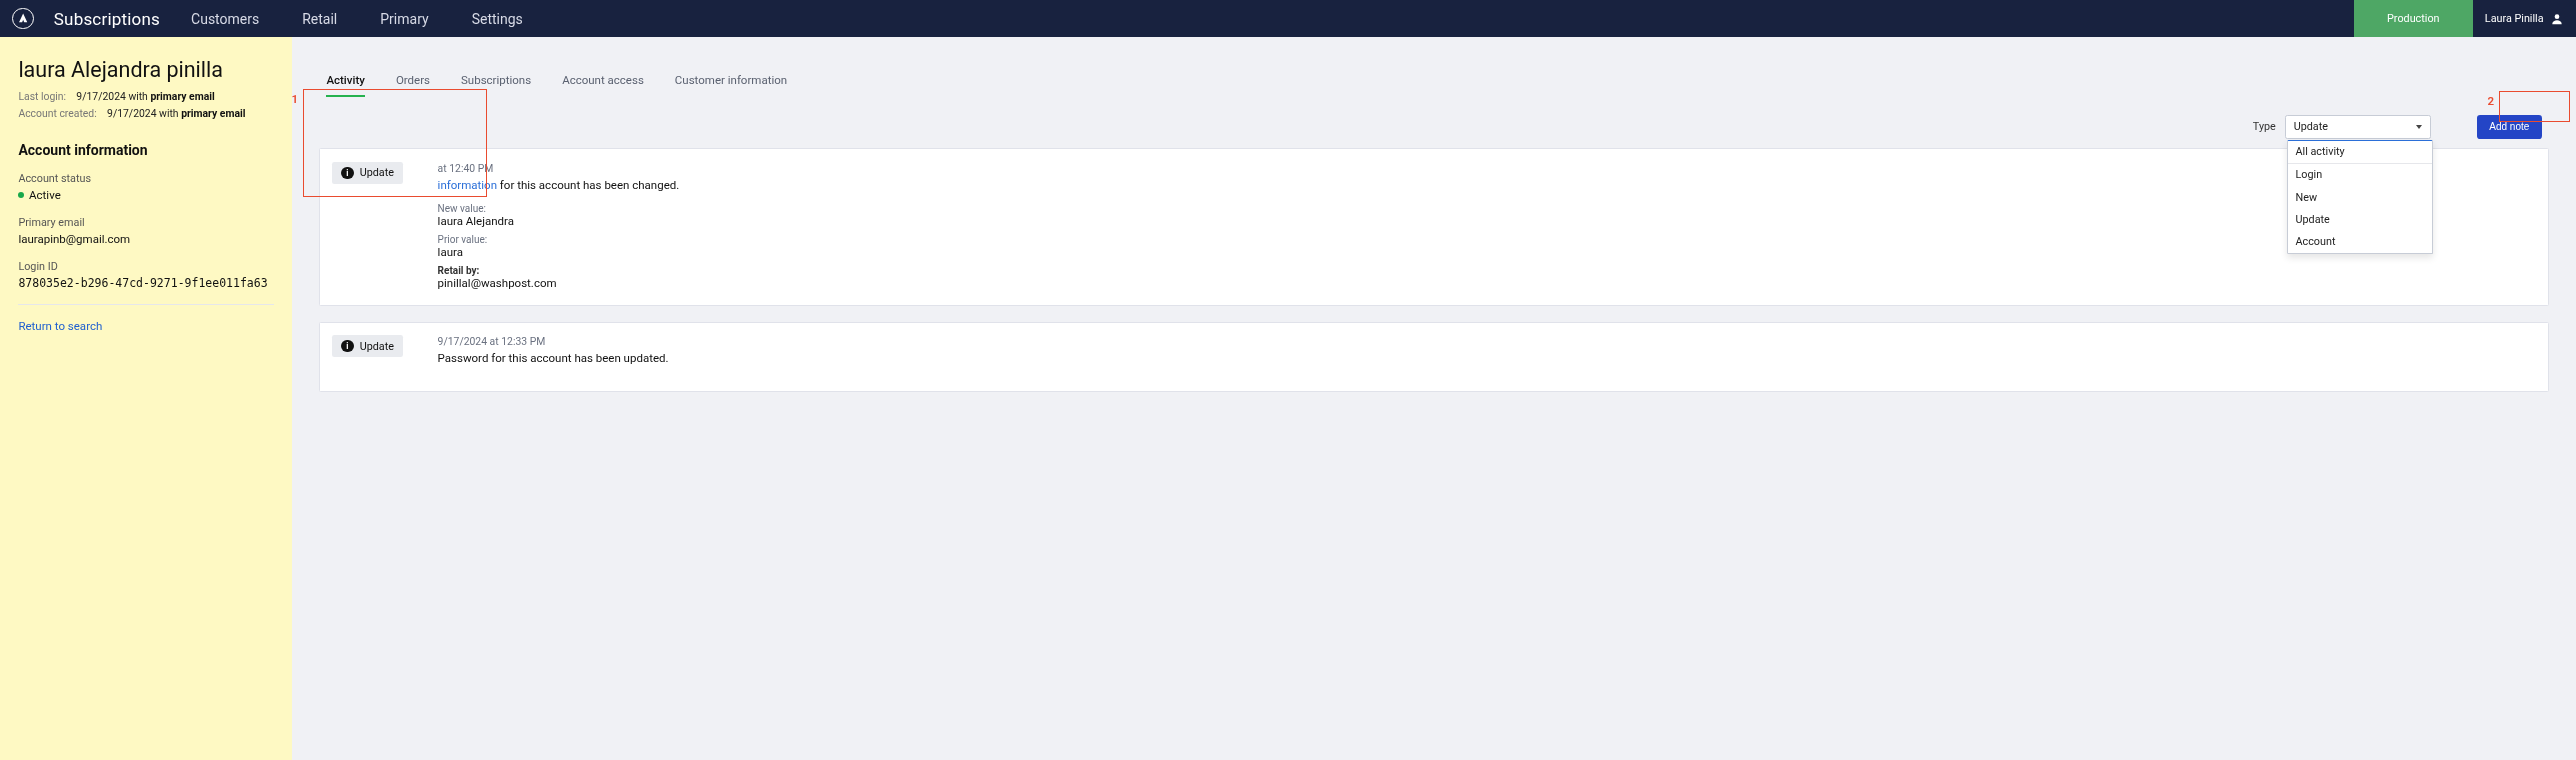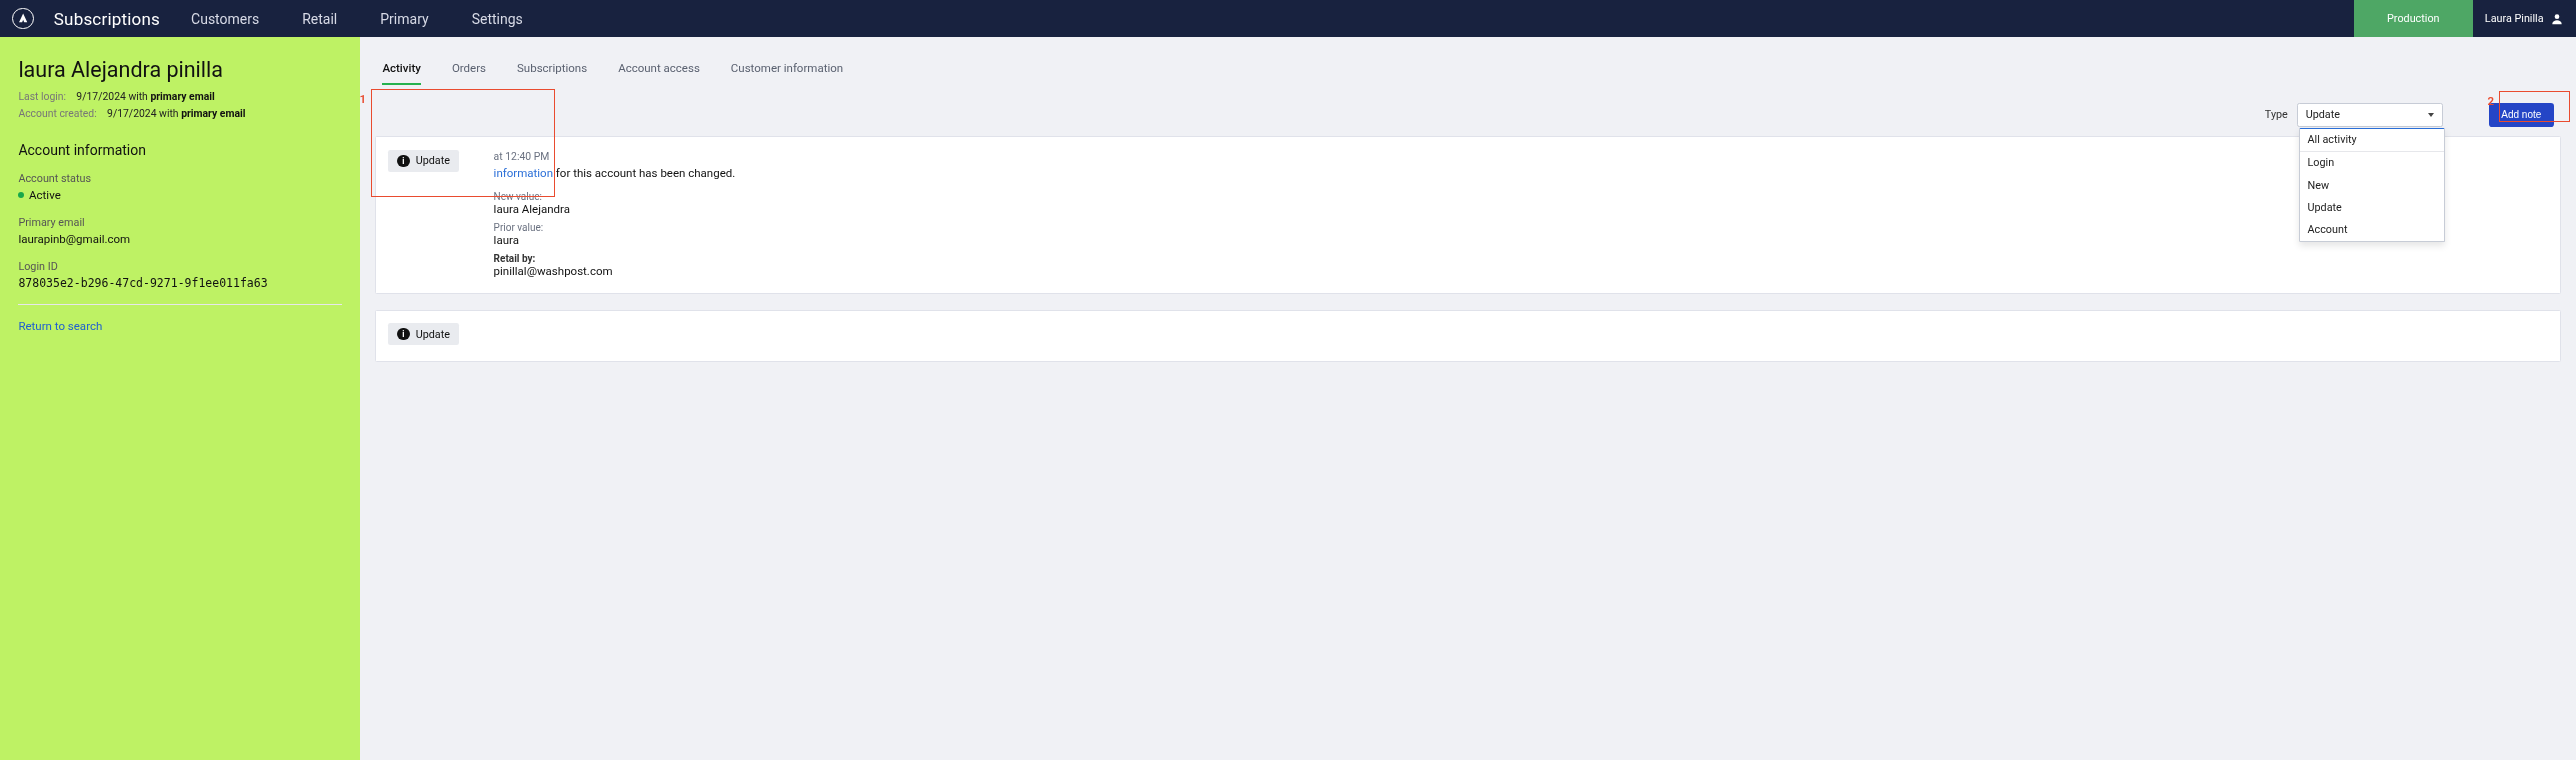--- a/index.html
+++ b/index.html
@@ -27,31 +27,31 @@
   }
   .topnav .user-chip {
     display: flex; align-items: center; gap: 6.1px; padding: 0 12.3px; height: 37px;
     color: #fff; font-size: 10.8px; cursor: pointer;
   }
   .topnav .user-chip svg { width: 14px; height: 14px; fill: #fff; }
 
   
   .page { display: flex; min-height: calc(100vh - 37px); }
   .sidebar-col {
-    width: 360px; background: #bef264; padding: 20px 18.4px 18.4px 18.4px;
-  }
-  .main-col { flex: 1; padding: 4px; background: #f0f1f5; position: relative; border-radius: 9px; }
+    width: 292px; background: #fef9c3; padding: 20px 18.4px 18.4px 18.4px;
+  }
+  .main-col { flex: 1; padding: 16px; background: #f0f1f5; position: relative; border-radius: 9px; }
 
   
   .cust-name { font-size: 21.5px; font-weight: 400; color: #111; margin-bottom: 7.7px; }
   .meta-row { font-size: 10.4px; color: #555; margin-bottom: 4.6px; }
   .meta-row .label { color: #777; }
   .meta-row .val { color: #222; }
   .meta-row .strong { font-weight: 700; color: #111; }
-  .section-h { font-size: 14px; font-weight: 400; color: #111; margin-top: 21.5px; margin-bottom: 14px; }
+  .section-h { font-size: 14px; font-weight: 700; color: #111; margin-top: 21.5px; margin-bottom: 14px; }
   .field-label { font-size: 10.8px; color: #555; margin-bottom: 3.1px; }
   .field-val { font-size: 11.5px; color: #111; margin-bottom: 14px; word-break: break-all; font-family: ui-monospace, "SFMono-Regular", Menlo, monospace; }
   .field-val.normalfont { font-family: inherit; }
   .status-dot { display:inline-block; width:6.1px; height:6.1px; border-radius:50%; background:#18a84a; margin-right:4.6px; position:relative; top:-0.8px; }
   .divider { height:0.8px; background:#e6e7eb; margin: 4.6px 0 14px 0; }
   .linky { color:#1f5fcf; font-size:11.5px; cursor:pointer; }
 
   
   .tabs {
     display:flex; gap:31px; padding: 20px 6.1px 0 6.1px; margin-left: 12.3px;
@@ -238,19 +238,23 @@
         </div>
       </div>
 
       <div class="card">
         <div class="left">
           <div class="badge">
             <span class="info-ico">i</span>
             <span>Update</span>
           </div>
         </div>
+        <div class="body">
+          <div class="ts">9/17/2024 at 12:33 PM</div>
+          <div class="headline">Password for this account has been updated.</div>
+        </div>
       </div>
 
     </div>
 
   </div>
 </div>
 
 
 </body></html>

